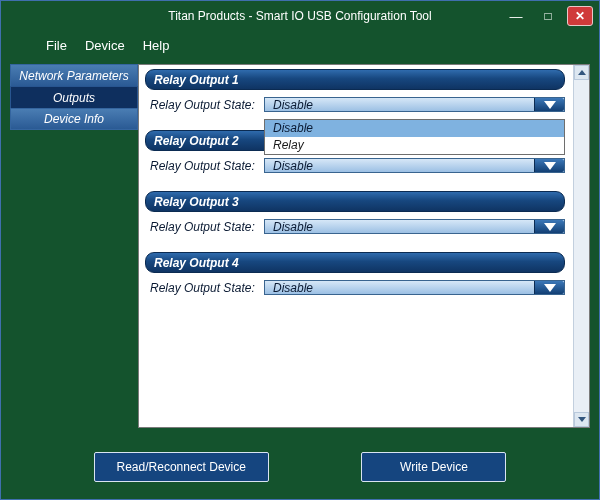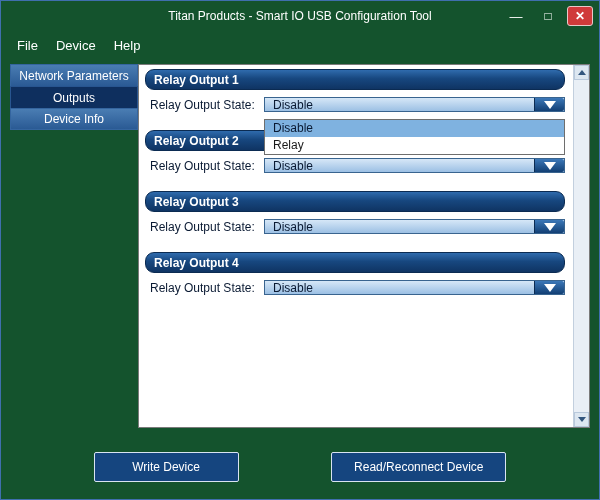--- a/index.html
+++ b/index.html
@@ -33,31 +33,32 @@
   .win-btn.maximize { font-size: 12px; }
   .win-btn.close {
     background: #d03a3a;
     border: 1px solid #e8c9c9;
     border-radius: 3px;
     font-size: 12px; font-weight: bold;
   }
   
   .menubar {
     height: 28px; display: flex; align-items: center;
-    padding-left: 7px; flex: 0 0 auto;
+    padding-left: 20px; flex: 0 0 auto; margin-left: 16px;
   }
   .menu-item {
     color: #ffffff; font-size: 13px;
     padding: 4px 9px; cursor: default;
   }
   
   .content {
     flex: 0 0 375px;
     display: flex;
     padding: 5px 9px 6px 9px;
+    font-style: italic;
   }
   .sidebar { width: 128px; flex: 0 0 128px; display: flex; flex-direction: column; }
   .tab {
     height: 22px; display: flex; align-items: center; justify-content: center;
     color: #ffffff; font-size: 12px;
     background: linear-gradient(180deg, #4a7db3 0%, #2a5a94 100%);
     border: 1px solid #34659f;
     border-bottom: none;
     cursor: default;
   }
@@ -254,17 +255,17 @@
         </div>
         <div class="sb-btn down">
           <div class="tri-down-sm"></div>
         </div>
       </div>
 
     </div>
   </div>
 
   <div class="footer">
+    <button class="footer-btn">Read/Reconnect Device</button>
     <button class="footer-btn">Write Device</button>
-    <button class="footer-btn">Read/Reconnect Device</button>
   </div>
 
 </div>
 
 </body></html>

